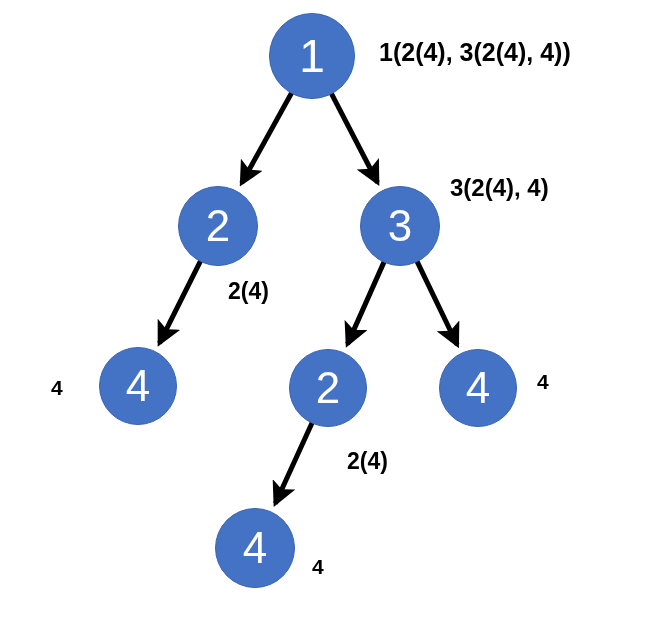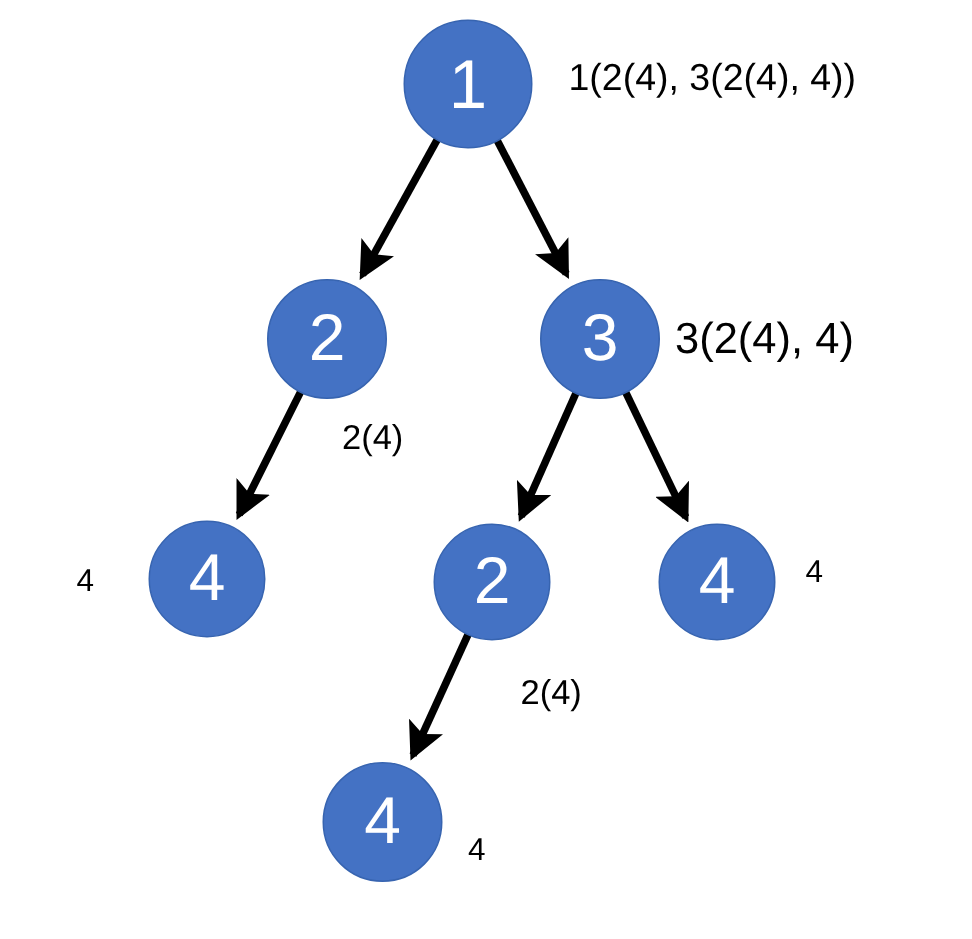--- a/index.html
+++ b/index.html
@@ -36,21 +36,21 @@
     color: #ffffff;
     font-family: "Liberation Sans", sans-serif;
     font-weight: 400;
     line-height: 1;
     z-index: 3;
   }
   .ann {
     position: absolute;
     color: #000000;
     font-family: "Liberation Sans", sans-serif;
-    font-weight: 400;
+    font-weight: 700;
     white-space: nowrap;
     line-height: 1;
     z-index: 2;
     text-align: right;
   }
 </style>
 </head>
 <body>
 
 <div id="canvas" style="width: 648px; height: 626px; background: rgb(255, 255, 255);">
@@ -89,21 +89,21 @@
       </div>
       <div class="node" style="left: 439px; top: 349px; width: 78px; height: 78px; font-size: 44px; background: rgb(68, 114, 196); border-color: rgb(55, 100, 176); color: rgb(255, 255, 255);">
         <span>4</span>
       </div>
       <div class="node" style="left: 215px; top: 508px; width: 80px; height: 80px; font-size: 44px; background: rgb(68, 114, 196); border-color: rgb(55, 100, 176); color: rgb(255, 255, 255);">
         <span>4</span>
       </div>
     </div>
   <div id="annotation-layer">
       <div class="ann" style="left: 379px; top: 40px; font-size: 25px; color: rgb(0, 0, 0);">1(2(4), 3(2(4), 4))</div>
-      <div class="ann" style="left: 450px; top: 176px; font-size: 29px; color: rgb(0, 0, 0); margin-top: 36px;">3(2(4), 4)</div>
+      <div class="ann" style="left: 450px; top: 176px; font-size: 24px; color: rgb(0, 0, 0);">3(2(4), 4)</div>
       <div class="ann" style="left: 228px; top: 280px; font-size: 23px; color: rgb(0, 0, 0);">2(4)</div>
       <div class="ann" style="left: 51px; top: 377px; font-size: 21px; color: rgb(0, 0, 0);">4</div>
       <div class="ann" style="left: 537px; top: 371px; font-size: 21px; color: rgb(0, 0, 0);">4</div>
       <div class="ann" style="left: 347px; top: 450px; font-size: 23px; color: rgb(0, 0, 0);">2(4)</div>
       <div class="ann" style="left: 312px; top: 556px; font-size: 21px; color: rgb(0, 0, 0);">4</div>
     </div>
 
 </div>
 
 </body></html>

